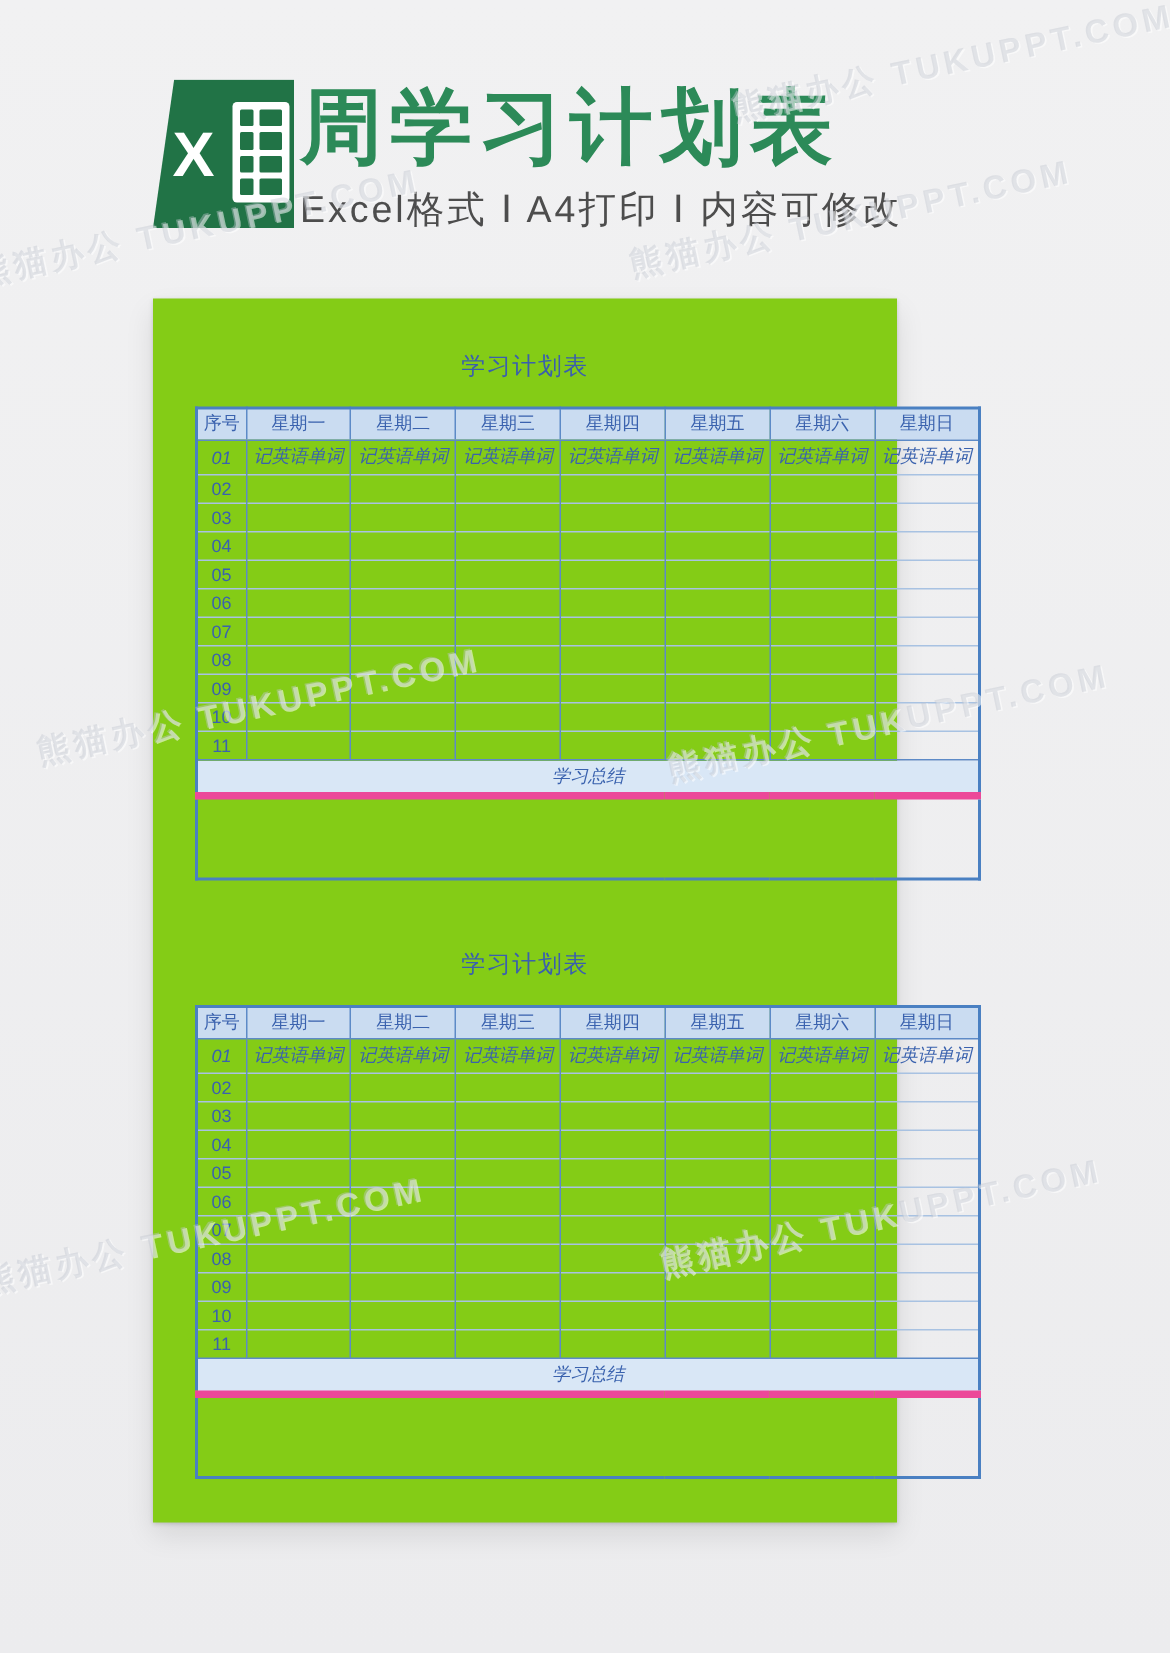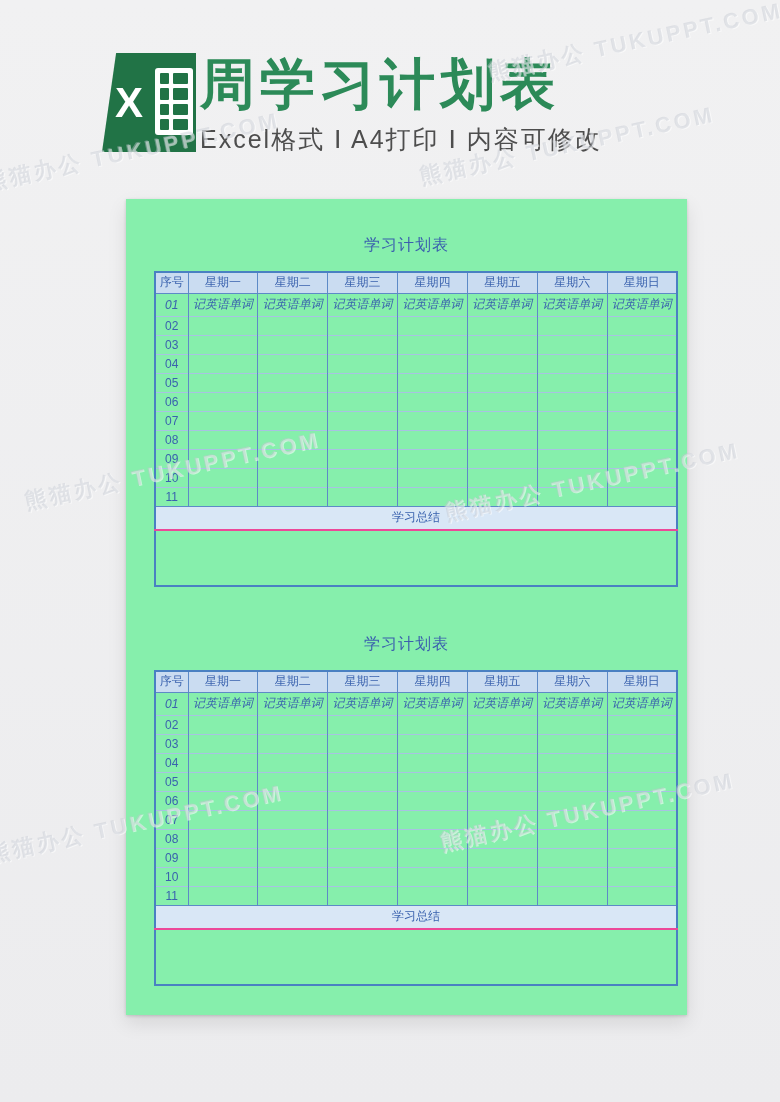--- a/index.html
+++ b/index.html
@@ -52,24 +52,23 @@
   .wm1 { left: -15px; top: 168px; }
   .wm2 { left: 420px; top: 162px; }
   .wm2b{ left: 488px; top: 58px; }
   .wm3 { left: 25px;  top: 487px; }
   .wm4 { left: 445px; top: 498px; }
   .wm5 { left: -12px; top: 840px; }
   .wm6 { left: 440px; top: 828px; }
 
   
   .page {
-    position: absolute; left: 102px; top: 199px; width: 561px; height: 816px;
-    background: #86efac;
+    position: absolute; left: 102px; top: 199px; width: 496px; height: 816px;
+    background: #84cc16;
     box-shadow: 0 1px 3px rgba(0,0,0,0.16), 0 8px 18px rgba(0,0,0,0.10);
-    margin-left: 24px;
   }
   .table-block { position: relative; }
   .table-block.first  { padding-top: 34px; }
   .table-block.second { padding-top: 45px; }
   .sheet-title {
     text-align: center; color: #3a5fae; font-size: 16px;
     letter-spacing: 1px; height: 24px; line-height: 24px; margin-bottom: 14px;
   }
   table.plan {
     border-collapse: collapse; table-layout: fixed;
@@ -85,22 +84,23 @@
   table.plan td {
     height: 19px; text-align: center;
     border-left: 1px solid #5d8ac7;
     border-top: 1px solid #a8c2e2;
     overflow: hidden; white-space: nowrap;
   }
   table.plan th:first-child, table.plan td:first-child { border-left: none; }
   table.plan tr.first-row td { height: 23px; font-style: italic; }
   table.plan tr.summary-head td {
     height: 24px; background: #d9e7f6;
-    border-top: 1px solid #5d8ac7; border-bottom: 2px solid #ec4899;
+    border-top: 1px solid #5d8ac7; border-bottom: 5px solid #ec4899;
     border-left: none;
+    font-style: italic;
   }
   table.plan tr.summary-body td { height: 56px; border: none; }
 </style>
 </head>
 <body>
 
 <div class="stage">
 
   <div class="hdr">
     <div class="logo">

